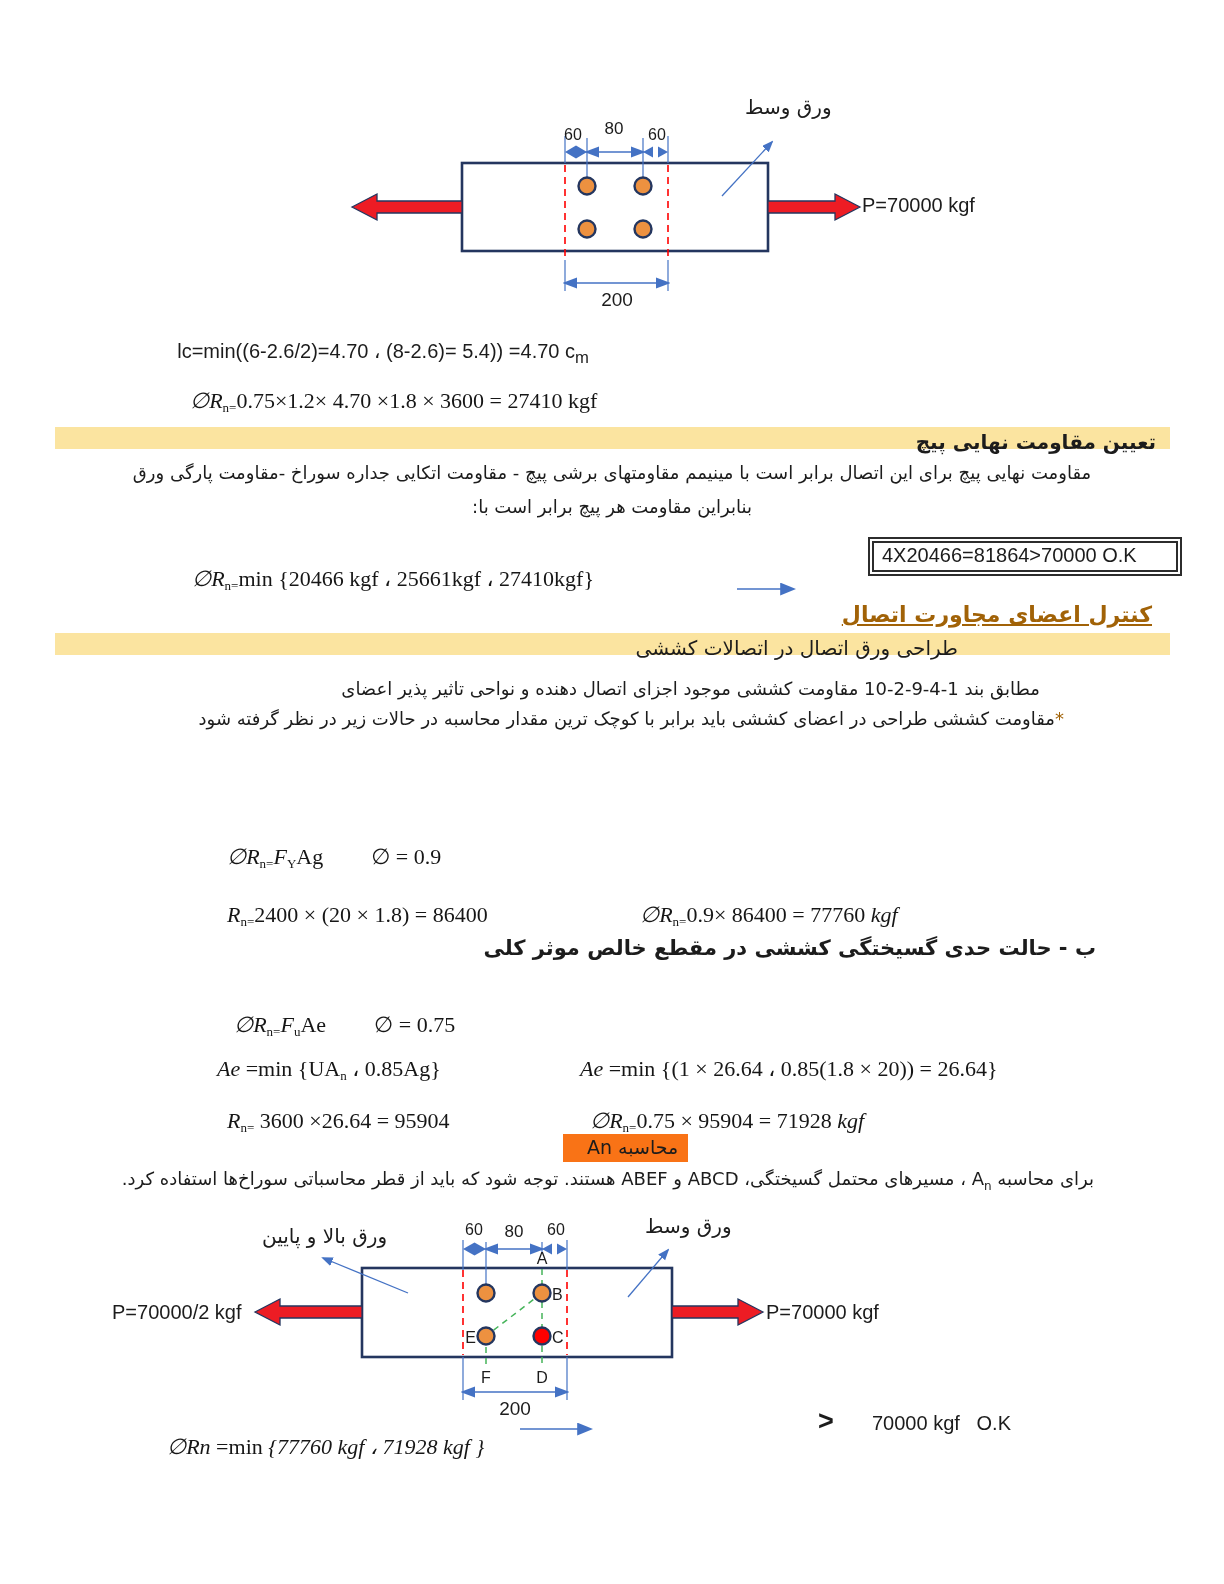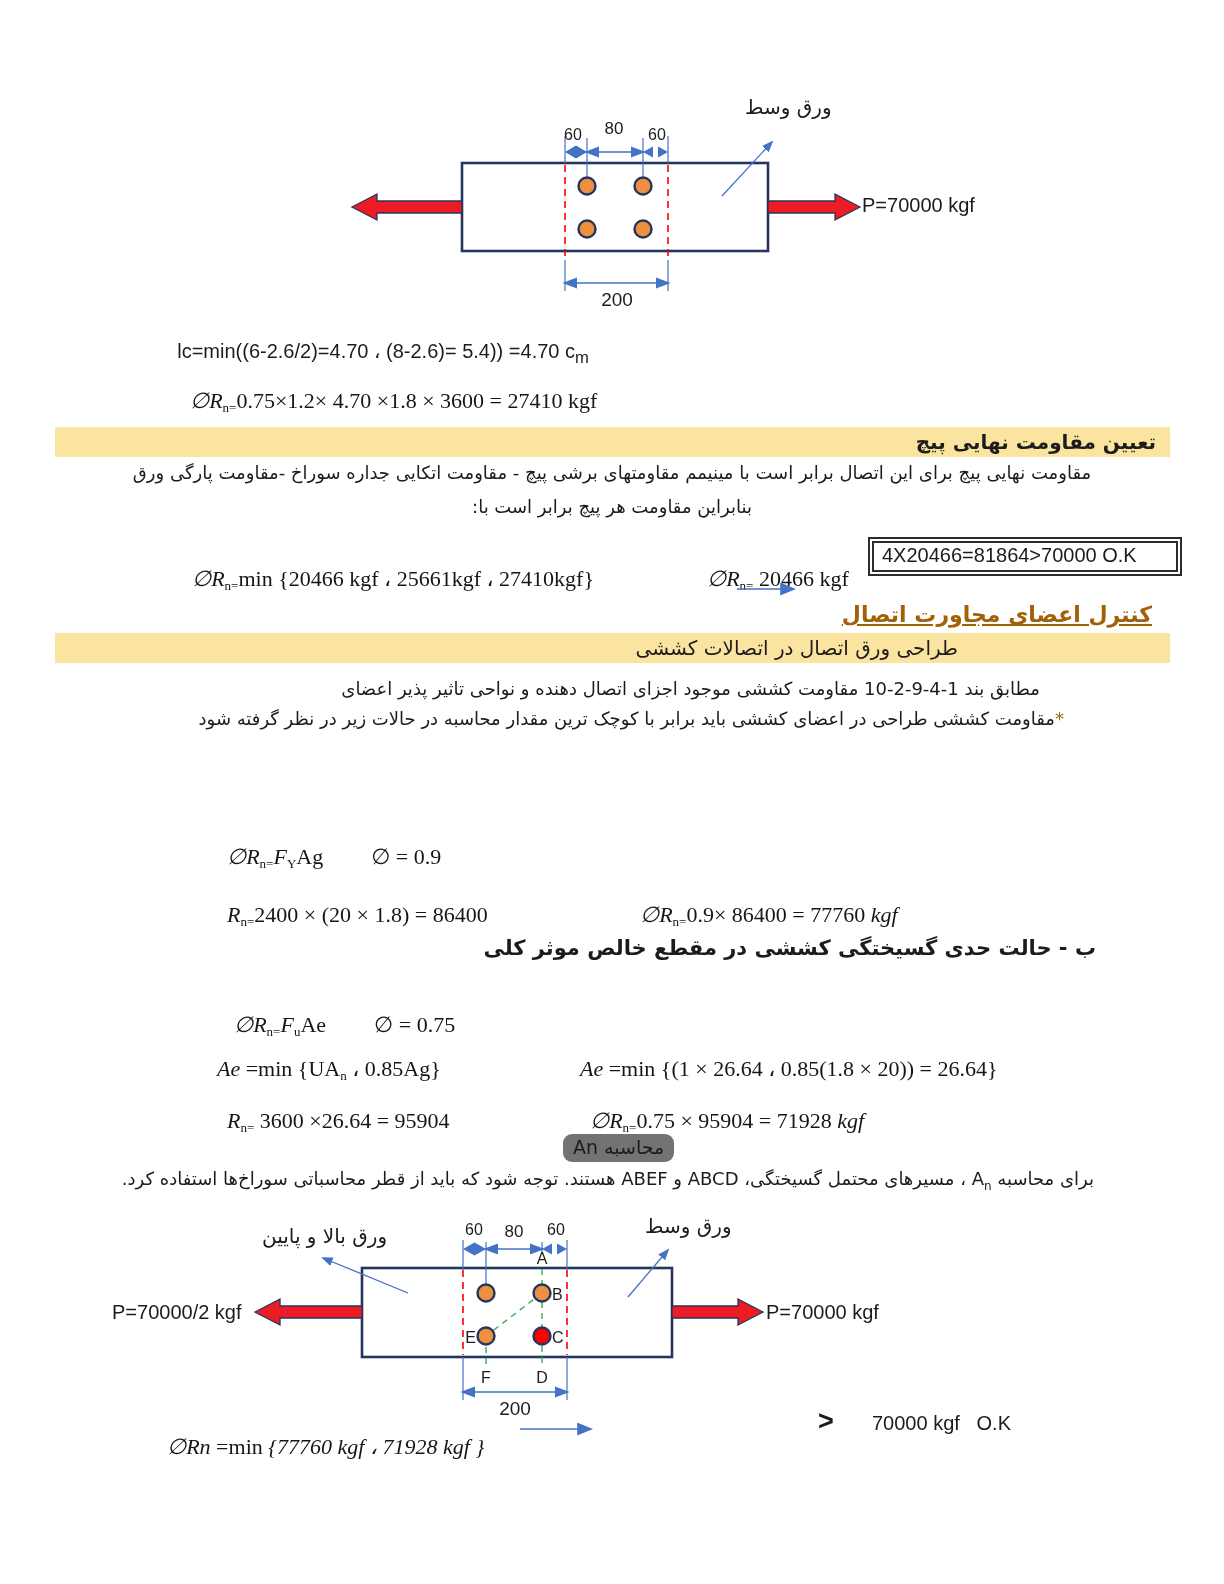--- a/index.html
+++ b/index.html
@@ -5,25 +5,25 @@
   html,body{margin:0;padding:0;background:#ffffff;}
   #page{position:relative;width:1224px;height:1584px;background:#fff;overflow:hidden;
         font-family:"DejaVu Sans",sans-serif;color:#1c1c1c;}
   .abs{position:absolute;}
   .fa{font-family:"DejaVu Sans",sans-serif;}
   .sans{font-family:"Liberation Sans",sans-serif;}
   .math{font-family:"Liberation Serif",serif;font-size:22px;color:#161616;white-space:pre;}
   .math .it{font-style:italic;}
   .math sub{font-size:13px;line-height:0;vertical-align:-4px;}
   .gap{margin-left:48px;}
-  .band{background:#FBE4A0;height:30px;line-height:30px;}
+  .band{background:#FBE4A0;height:22px;line-height:30px;}
   .center{left:0;right:0;text-align:center;}
   .bold{font-weight:bold;}
   .red{color:#a16207;}
-  .chip{background:#737373;padding:2px 10px 4px 10px;font-size:19px;border-radius:9px;}
+  .chip{background:#f97316;padding:2px 10px 4px 24px;font-size:19px;}
   .dblbox{border:2px solid #2c2c2c;padding:2px;}
   .dblbox .inner{border:2px solid #2c2c2c;padding:1px 8px 3px 8px;font-size:20px;
                  font-family:"Liberation Sans",sans-serif;white-space:pre;}
   svg{overflow:visible;}
   svg text{font-family:"Liberation Sans",sans-serif;fill:#1c1c1c;}
 </style>
 </head>
 <body>
 
 <div id="page">
@@ -88,23 +88,20 @@
   </div>
 
   <div class="abs band fa bold" dir="rtl" style="left:55px;right:54px;top:427px;font-size:20px;padding-left:12px;padding-right:14px;">تعیین مقاومت نهایی پیچ</div>
 
   <div class="abs fa center" dir="rtl" style="top:496px;font-size:18px;">بنابراین مقاومت هر پیچ برابر است با:</div>
   <div class="abs fa center" dir="rtl" style="top:462px;font-size:18px;">مقاومت نهایی پیچ برای این اتصال برابر است با مینیمم مقاومتهای برشی پیچ - مقاومت اتکایی جداره سوراخ -مقاومت پارگی ورق</div>
 
   <div class="abs math" style="left:170px;top:540px;">
     <span class="it">∅R</span><sub>n=</sub><span>min {20466 kgf ، 25661kgf ، 27410kgf}</span>
   </div>
-  <div class="abs math" style="left:685px;top:540px;">
-    <span class="it">∅R</span><sub>n=</sub><span> 20466 kgf</span>
-  </div>
   <div class="abs dblbox" style="left:868px;top:537px;width:306px;">
     <div class="inner">4X20466=81864&gt;70000 O.K</div>
   </div>
   <svg class="abs" style="left:735px;top:580px;" width="70" height="18" viewBox="0 0 70 18">
     <defs>
         <marker id="mb2" markerWidth="10" markerHeight="9" refX="8" refY="4" orient="auto">
           <path d="M0,0 L10,4 L0,8 Z" fill="#4472C4"></path>
         </marker>
       </defs>
     <line x1="2" y1="9" x2="58" y2="9" stroke="#4472C4" stroke-width="1.6" marker-end="url(#mb2)"></line>

